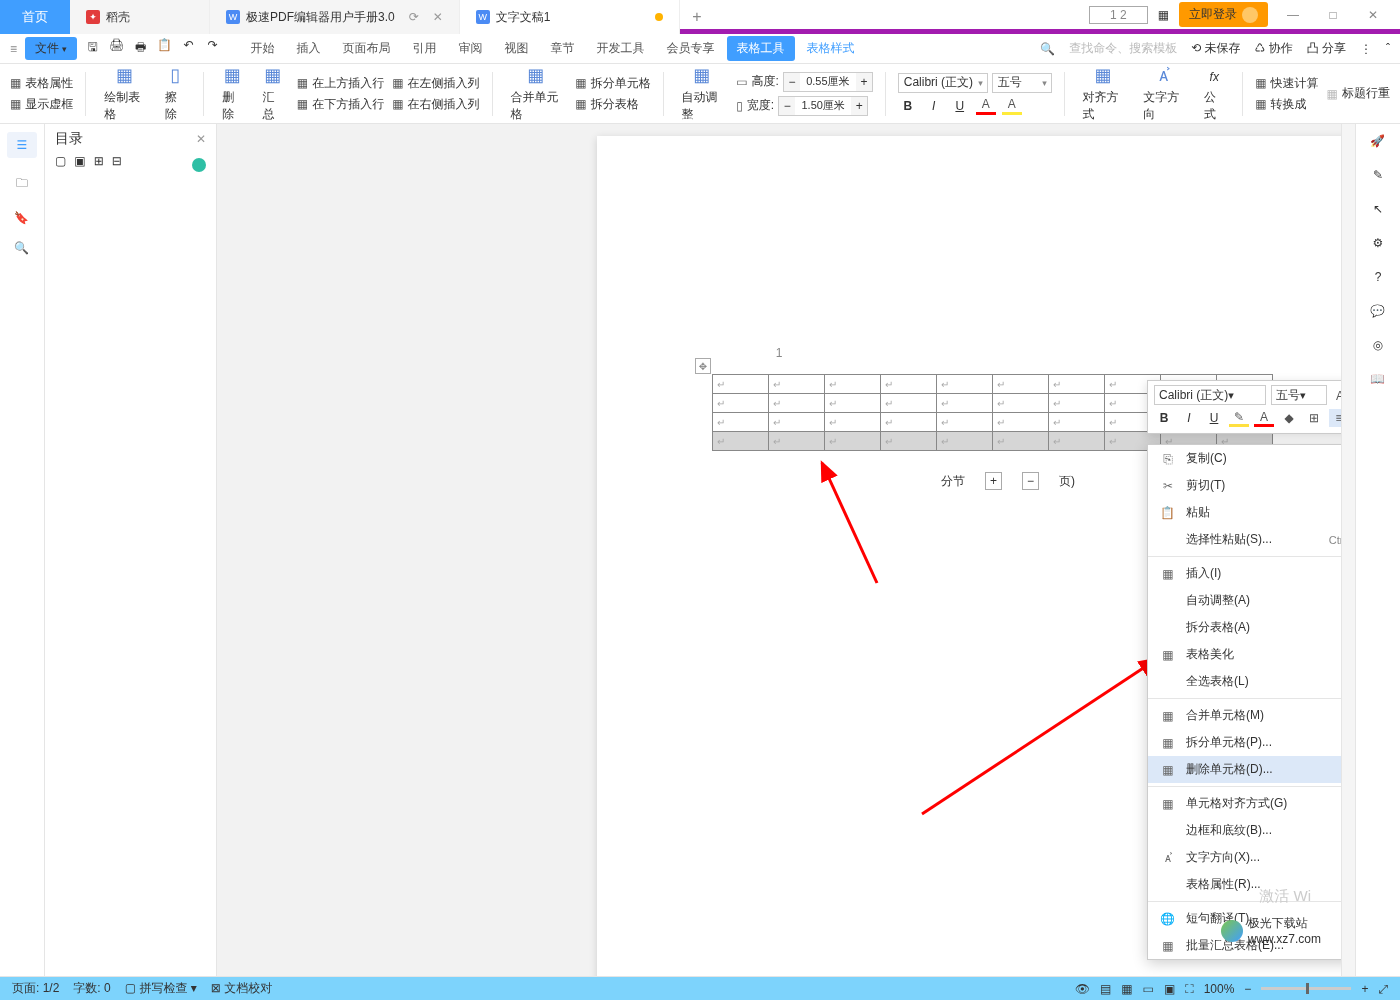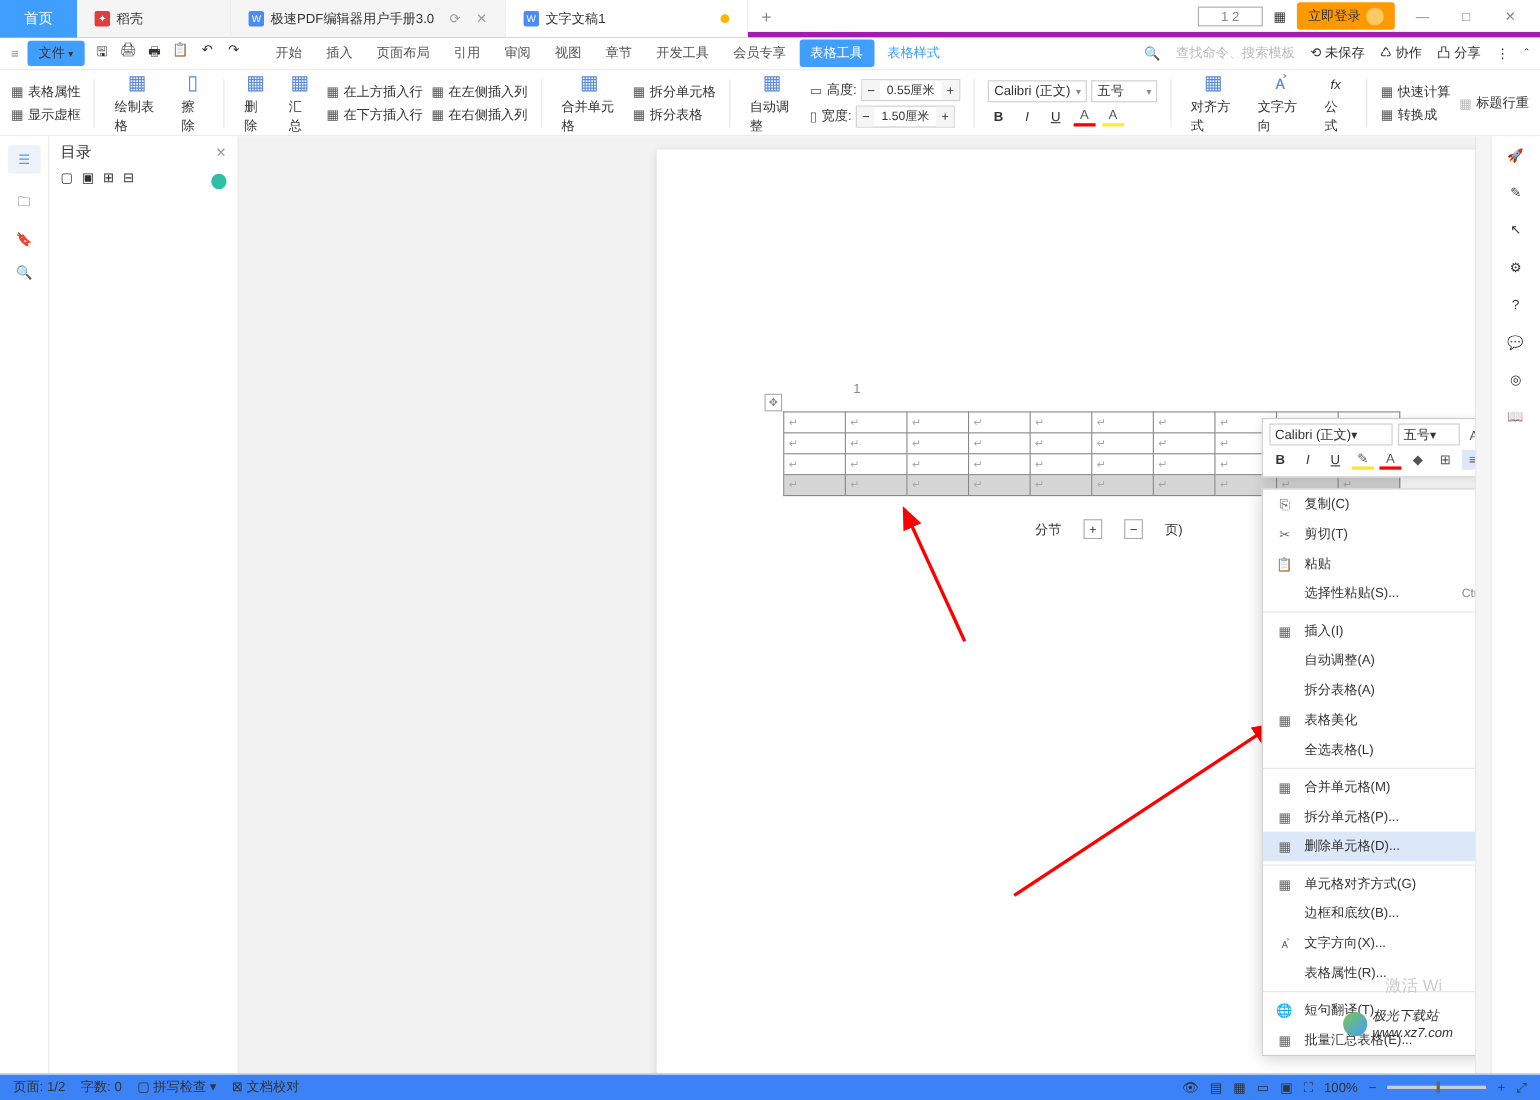--- a/index.html
+++ b/index.html
@@ -60,25 +60,25 @@
 .mini-row{display:flex;align-items:center;gap:5px}
 .mini-sel{border:1px solid #ccc;height:20px;padding:0 4px;display:flex;align-items:center;font-size:11px}
 .ctx-menu{position:absolute;left:930px;top:320px;width:245px;background:#fff;border:1px solid #ccc;box-shadow:0 3px 14px rgba(0,0,0,.2)}
 .ctx-item{height:27px;display:flex;align-items:center;padding:0 12px;gap:10px}
 .ctx-icon{width:16px;text-align:center;color:#666}
 .ctx-label{flex:1}
 .ctx-short{color:#888;font-size:11px}
 .ctx-sep{height:1px;background:#e5e5e5;margin:3px 0}
 .ctx-item.hl{background:#dce8f8}
 .right-rail{width:45px;background:#fff;border-left:1px solid #e5e5e5;display:flex;flex-direction:column;align-items:center;padding-top:10px;gap:20px;color:#888}
-.statusbar{position:absolute;bottom:0;left:0;right:0;height:24px;background:#3b82f6;border-top:1px solid #e5e5e5;display:flex;align-items:center;padding:0 12px;gap:14px;color:#666;font-size:11px}
+.statusbar{position:absolute;bottom:0;left:0;right:0;height:24px;background:#7dd3fc;border-top:1px solid #e5e5e5;display:flex;align-items:center;padding:0 12px;gap:14px;color:#666;font-size:11px}
 .statusbar .right{margin-left:auto;display:flex;align-items:center;gap:10px}
 .zoom-slider{width:90px;height:3px;background:#ccc;position:relative}
 .zoom-slider::after{content:"";position:absolute;left:45px;top:-4px;width:3px;height:11px;background:#666}
-.watermark{position:absolute;right:20px;bottom:30px;color:#7cc64e;font-size:16px;font-style:italic;display:flex;align-items:center;gap:5px}
+.watermark{position:absolute;right:20px;bottom:30px;color:#7cc64e;font-size:16px;display:flex;align-items:center;gap:5px}
 .wm-logo{width:22px;height:22px;border-radius:50%;background:linear-gradient(135deg,#7cc64e,#409eff)}
 .activ{position:absolute;right:30px;bottom:70px;color:#ccc;font-size:15px}
 svg.arrow{position:absolute;pointer-events:none}
 </style>
 </head>
 <body>
 
 <div class="titlebar">
   <div class="tab-home">首页</div>
   <div class="doc-tab inactive">

